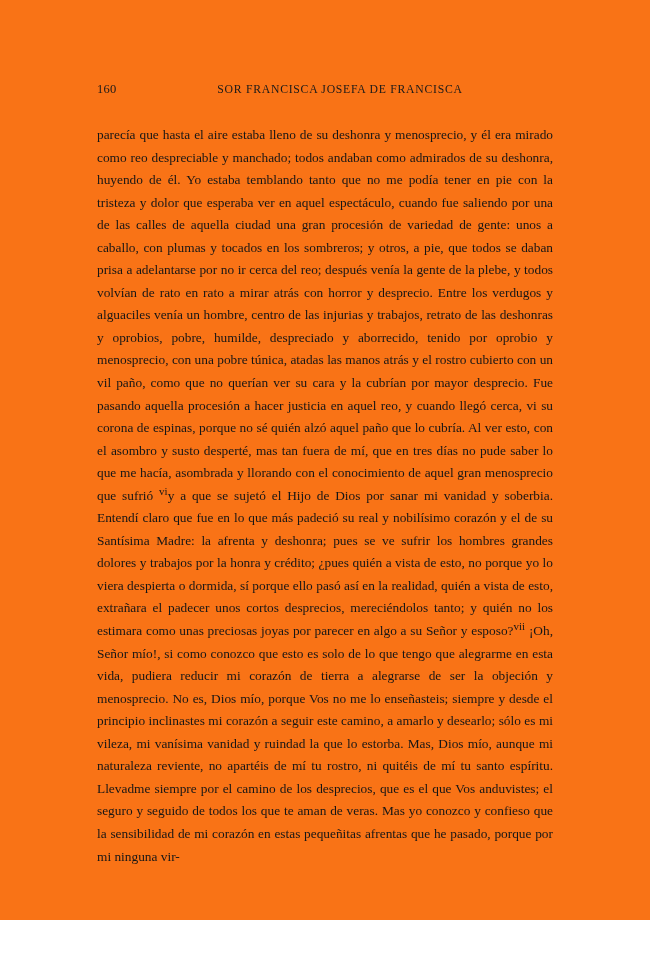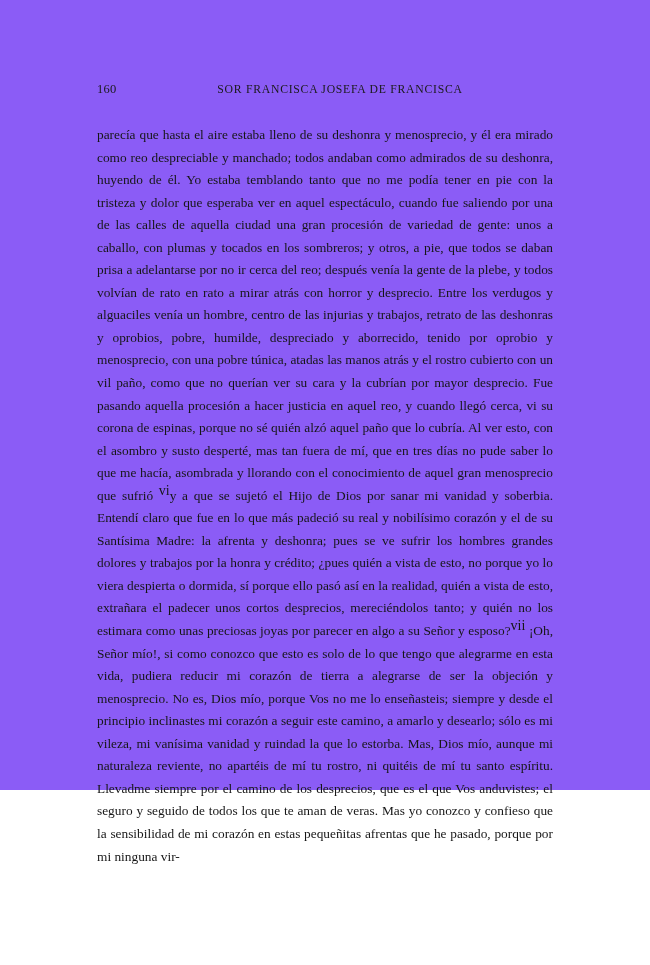--- a/index.html
+++ b/index.html
@@ -10,22 +10,22 @@
   body {
     width: 650px;
     height: 965px;
     overflow: hidden;
     font-family: "Liberation Serif", serif;
     color: #1a1a1a;
   }
   .page {
     position: relative;
     width: 650px;
-    height: 790px;
-    background: #8b5cf6;
+    height: 920px;
+    background: #f97316;
     box-sizing: border-box;
   }
   .running-head {
     position: absolute;
     top: 82px;
     left: 97px;
     right: 97px;
     height: 16px;
     display: flex;
     align-items: baseline;
@@ -54,21 +54,21 @@
     text-align: justify;
     text-justify: inter-word;
     color: #161616;
     hyphens: manual;
   }
   .body-text p {
     margin: 0;
     text-indent: 0;
   }
   sup {
-    font-size: 14px;
+    font-size: 11px;
     vertical-align: super;
     line-height: 0;
   }
 </style>
 </head>
 <body>
 
 <div class="page">
 
   <div class="running-head">

